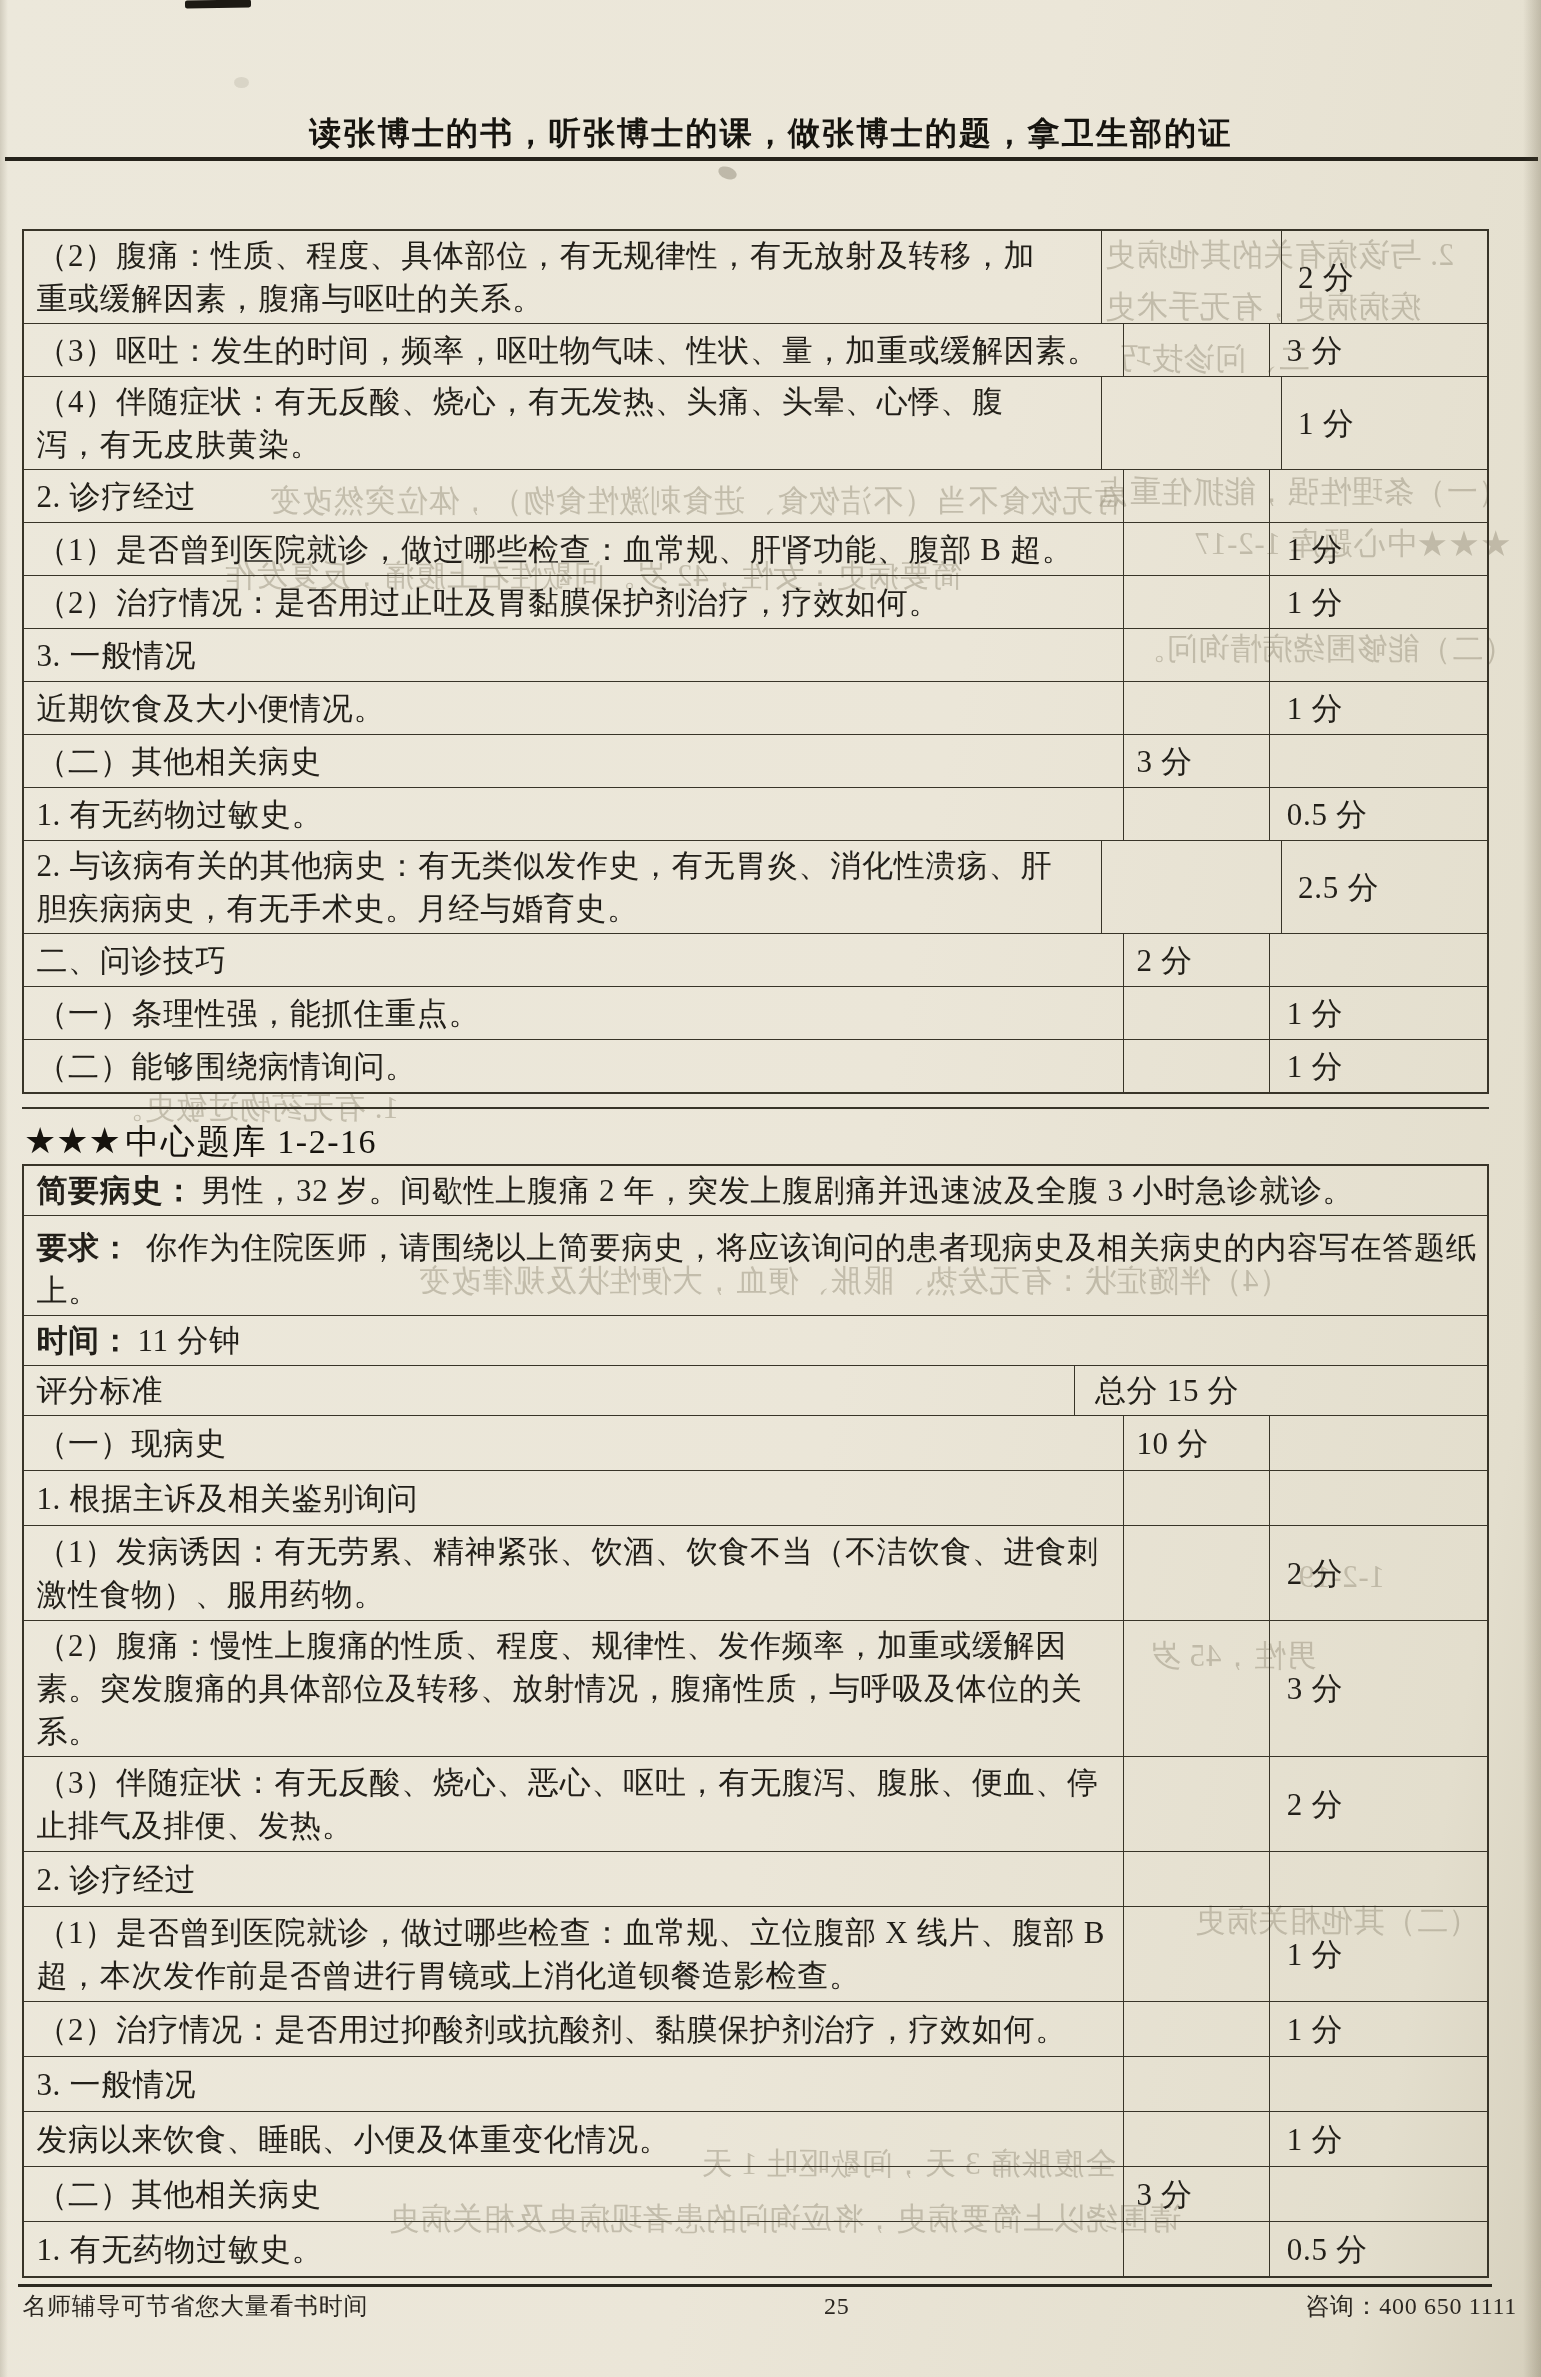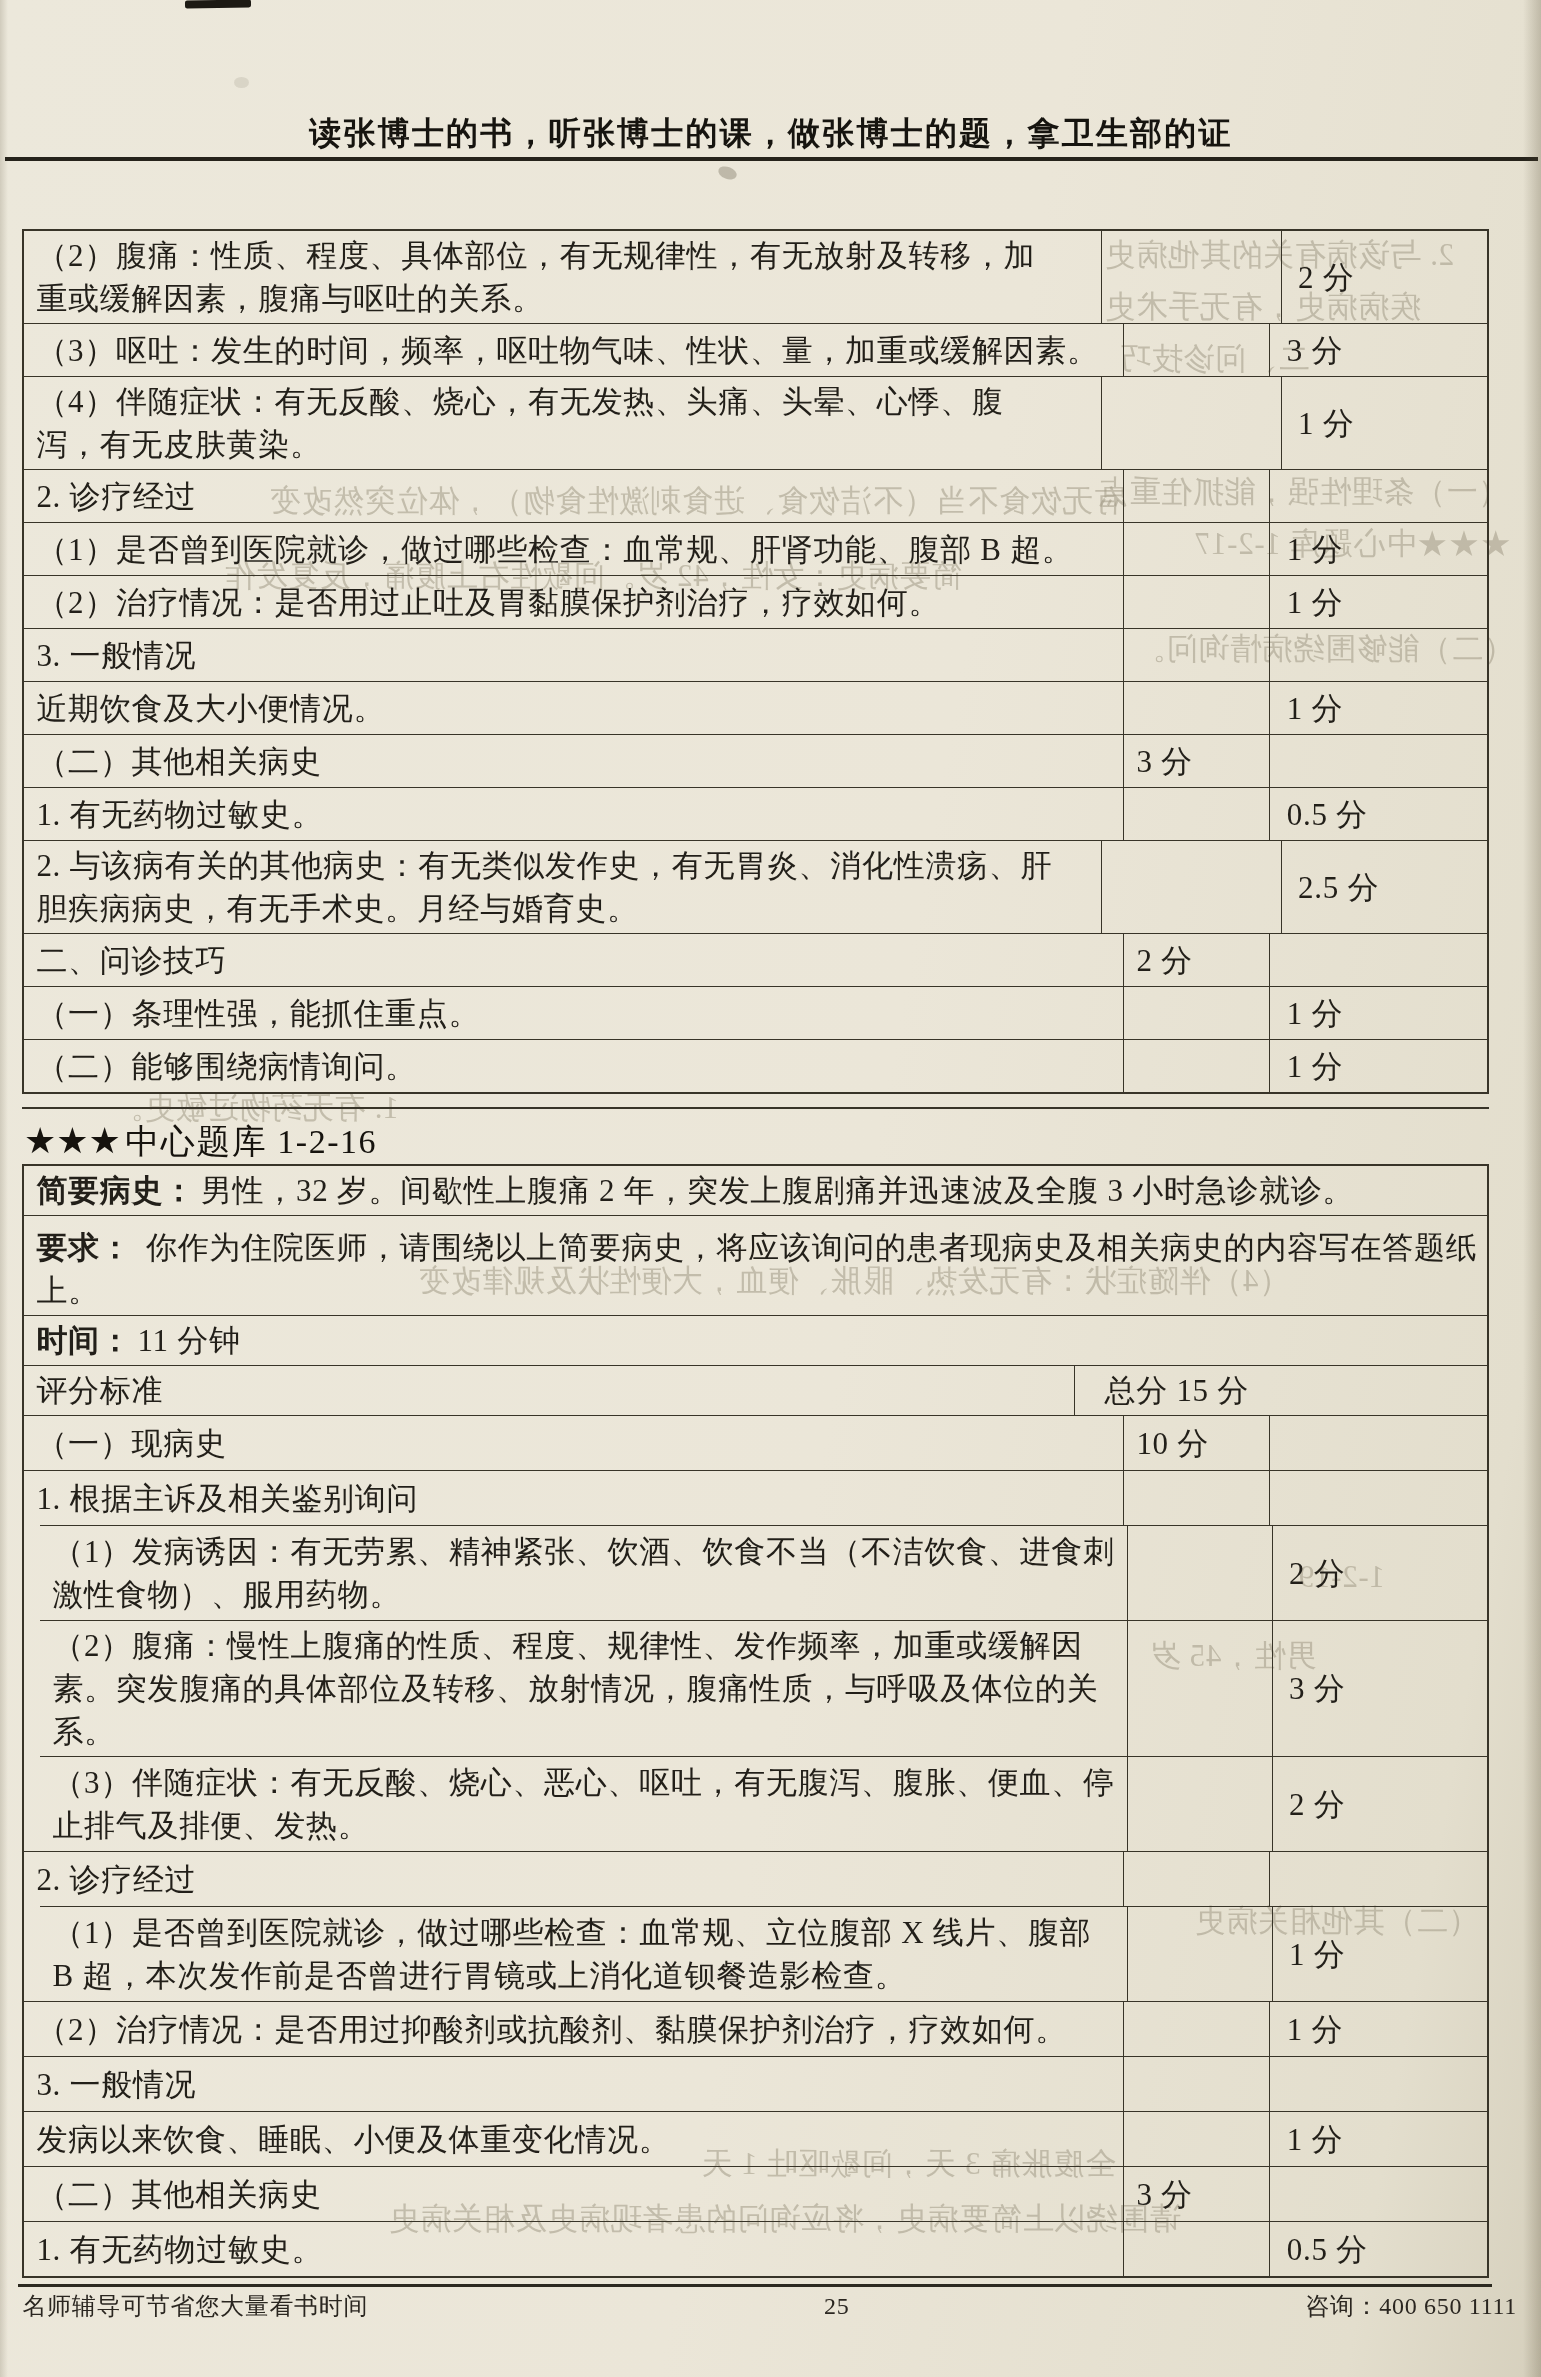--- a/index.html
+++ b/index.html
@@ -20,23 +20,23 @@
 
   .tbl{position:absolute;left:22.4px;width:1467px;border:2.2px solid #383428;box-sizing:border-box;}
   .trow{display:flex;border-top:1.5px solid #383428;align-items:stretch;}
   .trow:first-child{border-top:none;}
   .tcell{box-sizing:border-box;font-size:31px;line-height:43px;letter-spacing:0.7px;
     display:flex;align-items:center;padding:3px 7.5px 3px 12px;}
   .c-text{width:1099px;}
   .c-a{width:146px;border-left:1.5px solid #383428;padding-left:12px;}
   .c-b{width:218px;border-left:1.5px solid #383428;padding-left:16.4px;}
   .c-full{width:100%;}
-  .c-merged{width:432px;border-left:1.5px solid #383428;padding-left:30px;}
+  .c-merged{width:432px;border-left:1.5px solid #383428;padding-left:20px;}
   #tbl1 .h1{min-height:52px;} #tbl1 .h2{min-height:91px;gap:41px;}
-  #tbl2 .h1{min-height:54px;} #tbl2 .h2{min-height:94px;margin-left:16px;}
+  #tbl2 .h1{min-height:54px;} #tbl2 .h2{min-height:94px;}
   #tbl2 .hs{min-height:46px;} #tbl2 .hq{min-height:88px;}
   .lead{font-weight:bold;margin-right:6px;white-space:nowrap;}
 
   .underline1{position:absolute;left:22.4px;width:1467px;top:1107px;height:2.2px;background:#383428;}
   .starline{position:absolute;left:24px;top:1119px;font-size:34px;letter-spacing:1.5px;color:#16130e;}
   .starline .stars{font-size:36px;letter-spacing:0;margin-right:4.5px;}
   .pagecut{position:absolute;left:18px;width:1474px;top:2284px;height:3px;background:#2c2920;}
 
   .footer{position:absolute;left:22.4px;right:25px;top:2290px;display:flex;
     justify-content:space-between;align-items:baseline;font-size:24px;letter-spacing:0.7px;color:#2a2620;}

